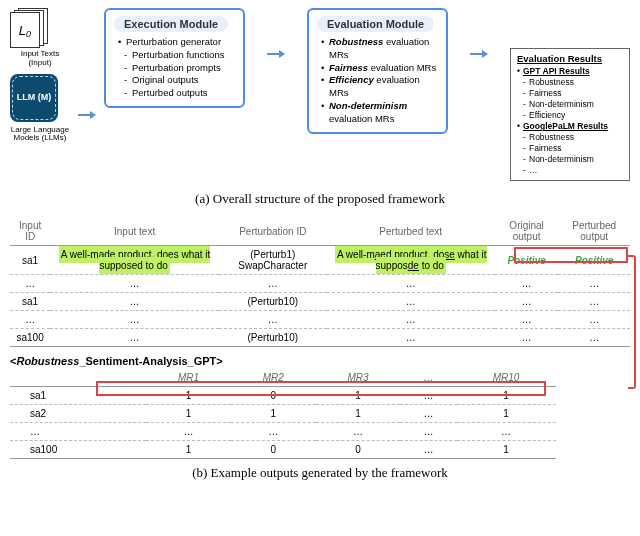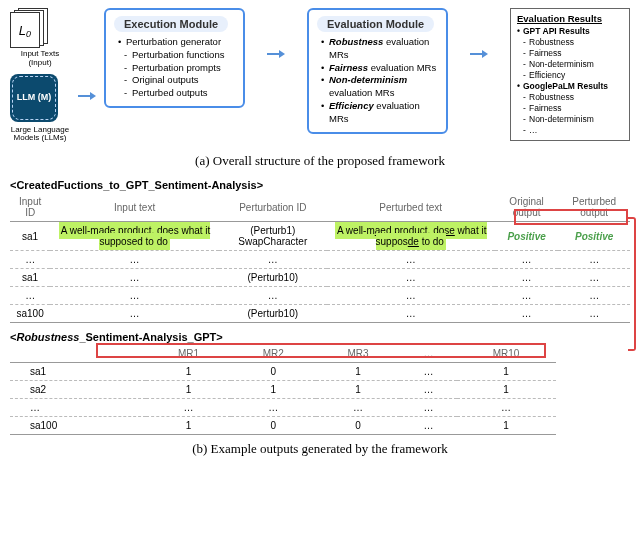--- a/index.html
+++ b/index.html
@@ -25,25 +25,25 @@
   .module-list { list-style: none; padding-left: 4px; }
   .module-list li { font-size: 9.5px; line-height: 1.35; padding-left: 8px; position: relative; }
   .module-list li.bullet::before { content: "•"; position: absolute; left: 0; }
   .module-list li.sub { padding-left: 14px; }
   .module-list li.sub::before { content: "-"; position: absolute; left: 6px; }
   .italic-bold { font-style: italic; font-weight: bold; }
   
   .arrow { width: 18px; display: flex; align-items: center; justify-content: center; padding-top: 40px; }
   .arrow svg { width: 18px; height: 12px; }
   
-  .results-box { border: 1.5px solid #666; padding: 4px 6px; width: 120px; }
+  .results-box { border: 1.5px solid #666; padding: 4px 6px; width: 120px; margin-top: 40px; }
   .results-title { font-weight: bold; font-size: 9.5px; text-decoration: underline; margin-bottom: 2px; }
   .results-list { list-style: none; }
   .results-list li { font-size: 8.5px; line-height: 1.3; padding-left: 8px; position: relative; }
-  .results-list li.head { font-weight: bold; padding-left: 6px; }
+  .results-list li.head { font-weight: bold; padding-left: 6px; text-decoration: underline; }
   .results-list li.head::before { content: "•"; position: absolute; left: 0; }
   .results-list li.sub { padding-left: 12px; }
   .results-list li.sub::before { content: "-"; position: absolute; left: 6px; }
   
   .caption { text-align: center; font-family: 'Times New Roman', serif; font-size: 13px; margin: 6px 0 10px 0; }
   
   .bottom-section { padding: 0 10px; position: relative; }
   .table-title { font-weight: bold; font-size: 11px; margin-bottom: 2px; }
   
   .data-table { width: 100%; border-collapse: collapse; font-size: 10px; }
@@ -54,21 +54,21 @@
   .underline-char { text-decoration: underline; }
   .green-italic { color: #4a9f4a; font-style: italic; font-weight: bold; }
   
   .red-box { position: absolute; border: 2px solid #d44; pointer-events: none; }
   .red-box1 { right: 12px; top: 30px; width: 114px; height: 16px; }
   .red-box2 { left: 96px; top: 164px; width: 450px; height: 15px; }
   .red-connector { position: absolute; border-right: 2px solid #d44; border-top: 2px solid #d44; border-bottom: 2px solid #d44; pointer-events: none; right: 4px; top: 38px; height: 134px; width: 8px; border-top-right-radius: 3px; border-bottom-right-radius: 3px; }
   
   .table2-wrap { margin-top: 8px; }
   .data-table2 { width: 88%; border-collapse: collapse; font-size: 10px; }
-  .data-table2 th { font-weight: normal; padding: 3px 6px; border-bottom: 1px solid #999; text-align: center; color: #666; }
+  .data-table2 th { font-weight: normal; padding: 3px 6px; border-bottom: 1px solid #999; text-align: center; color: #666; font-style: italic; }
   .data-table2 td { padding: 3px 6px; text-align: center; border-bottom: 1px dashed #bbb; }
   .data-table2 tr.solid-bottom td { border-bottom: 1px solid #999; }
   .data-table2 td:first-child { text-align: left; padding-left: 20px; }
 </style>
 </head>
 <body>
 
 <div class="top-section">
   <div class="left-col">
     <div class="texts-icon">
@@ -105,22 +105,22 @@
       <svg viewBox="0 0 18 12">
           <path d="M0 5 L12 5 L12 2 L18 6 L12 10 L12 7 L0 7 Z" fill="#5590d8"></path>
         </svg>
     </div>
 
     <div class="module-box">
       <div class="module-title">Evaluation Module</div>
       <ul class="module-list">
         <li class="bullet"><span class="italic-bold">Robustness</span><span> evaluation MRs</span></li>
         <li class="bullet"><span class="italic-bold">Fairness</span><span> evaluation MRs</span></li>
+        <li class="bullet"><span class="italic-bold">Efficiency</span><span> evaluation MRs</span></li>
         <li class="bullet"><span class="italic-bold">Non-determinism</span><span> evaluation MRs</span></li>
-        <li class="bullet"><span class="italic-bold">Efficiency</span><span> evaluation MRs</span></li>
       </ul>
     </div>
 
     <div class="arrow">
       <svg viewBox="0 0 18 12">
           <path d="M0 5 L12 5 L12 2 L18 6 L12 10 L12 7 L0 7 Z" fill="#5590d8"></path>
         </svg>
     </div>
 
     <div class="results-box">
@@ -137,21 +137,20 @@
         <li class="sub">Non-determinism</li>
         <li class="sub">…</li>
       </ul>
     </div>
   </div>
 </div>
 
 <div class="caption">(a) Overall structure of the proposed framework</div>
 
 <div class="bottom-section">
-  <div class="table-title">&lt;CreatedFuctions_to_GPT_Sentiment-Analysis&gt;</div>
   <table class="data-table">
     <thead>
       <tr>
         <th>Input ID</th>
         <th>Input text</th>
         <th>Perturbation ID</th>
         <th>Perturbed text</th>
         <th>Original output</th>
         <th>Perturbed output</th>
       </tr>

